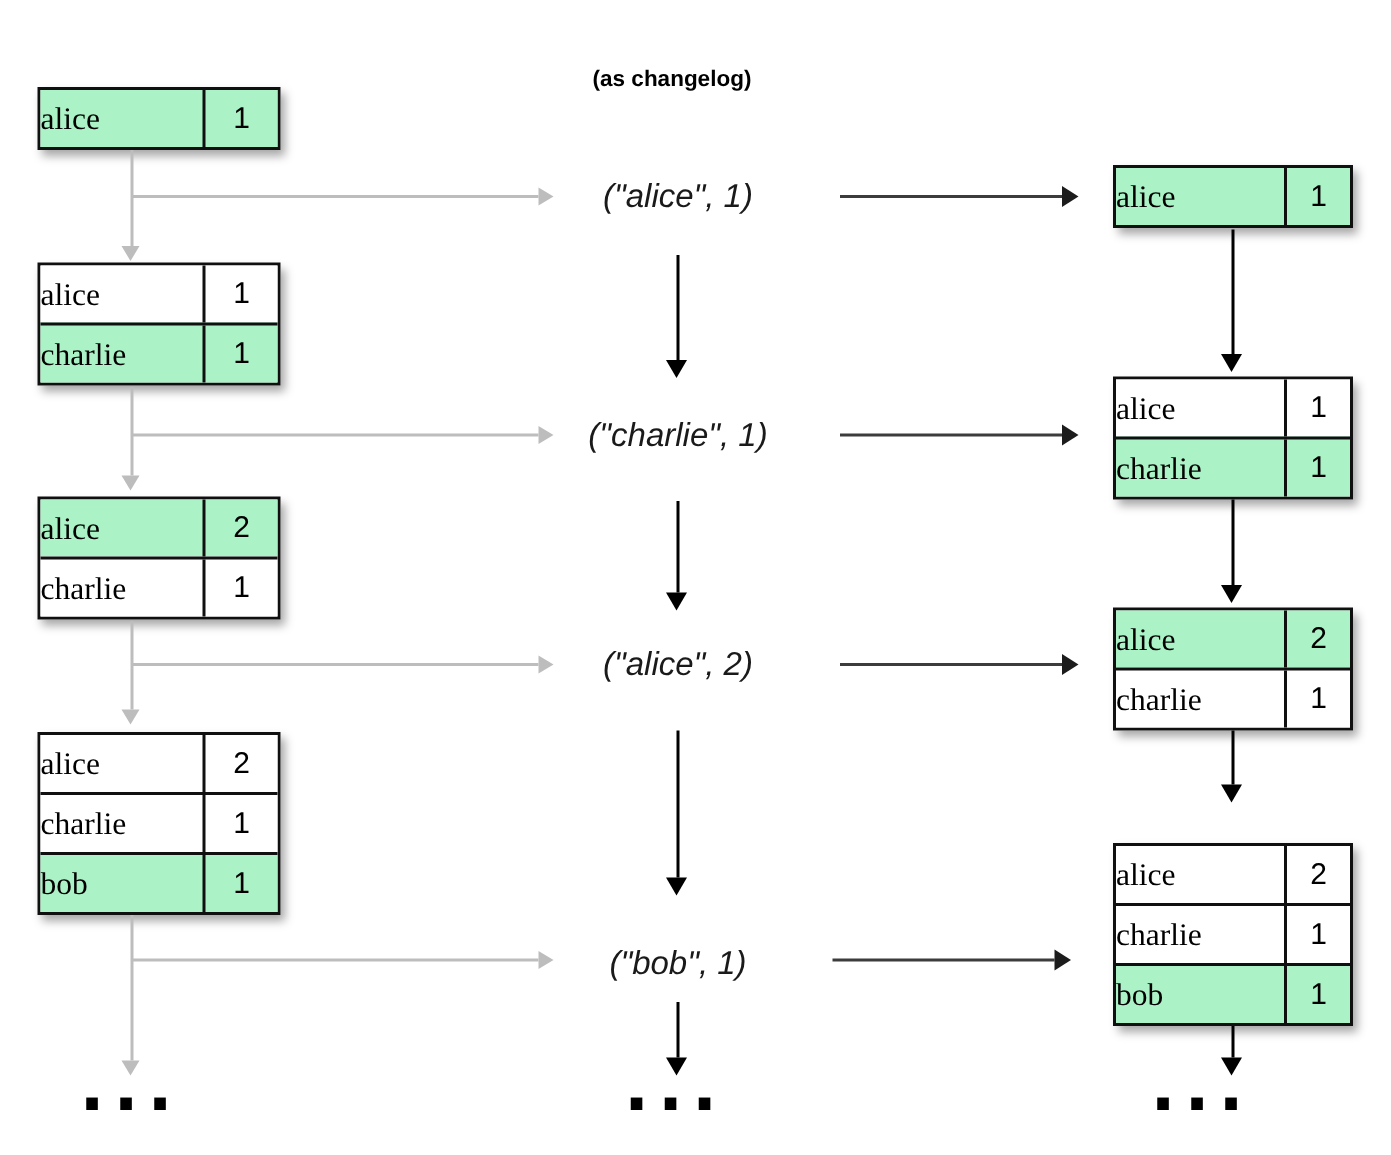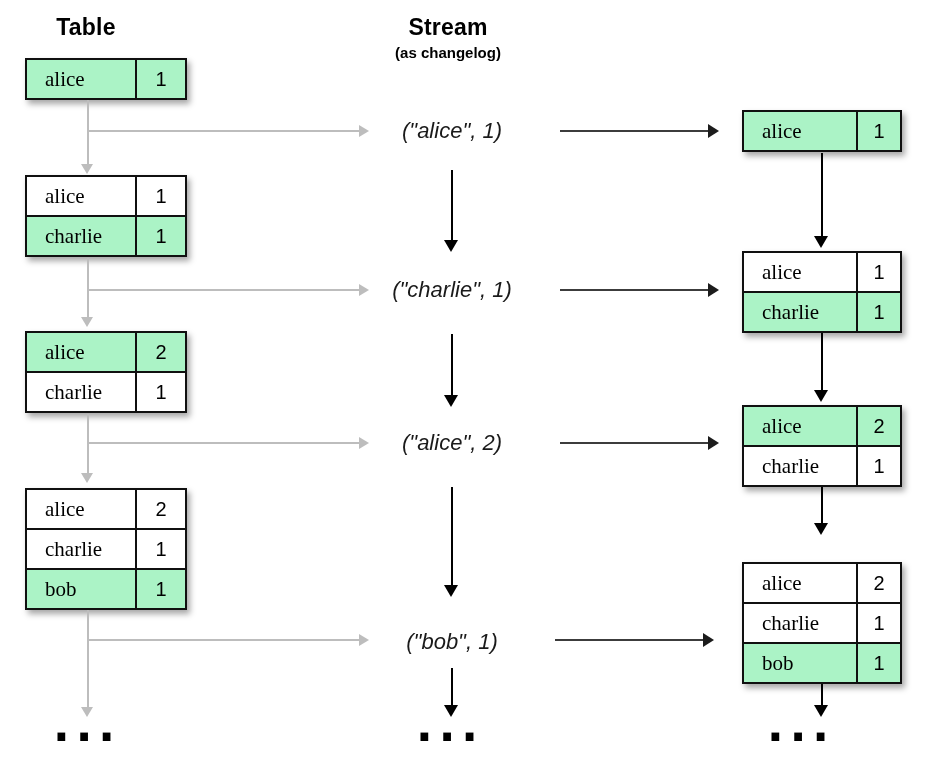--- a/index.html
+++ b/index.html
@@ -19,21 +19,21 @@
 
   
   .kvtable{position:absolute;left:25px;width:162px;background:#fff;
            border:2px solid #101010;box-sizing:border-box;
            box-shadow:3px 4px 6px rgba(0,0,0,0.35);}
   .kvtable.right{left:742px;width:160px;}
   .trow{display:flex;height:38px;border-top:2px solid #101010;background:#fff;}
   .trow:first-child{border-top:none;}
   .trow.hl{background:var(--hl);}
   .tkey{flex:1;font-family:"Liberation Serif","DejaVu Serif",serif;font-size:21px;
-        line-height:38px;padding-left:18px;color:#000;white-space:nowrap;overflow:hidden;}
+        line-height:38px;color:#000;white-space:nowrap;overflow:hidden;}
   .tval{width:48px;border-left:2px solid #101010;text-align:center;
         font-family:"Liberation Sans",sans-serif;font-size:20px;line-height:38px;color:#000;}
   .kvtable.right .tval{width:42px;}
 
   
   .event{position:absolute;left:357px;width:190px;height:30px;text-align:center;
          font-style:italic;font-size:22px;line-height:30px;color:#1a1a1a;white-space:nowrap;}
 
   
   .vl{position:absolute;width:2px;}
@@ -54,22 +54,20 @@
   
   .dots{position:absolute;top:702px;width:88px;text-align:center;color:#000;
         font-family:"DejaVu Sans",sans-serif;font-weight:bold;font-size:44px;
         letter-spacing:6px;line-height:48px;}
 </style>
 </head>
 <body>
 
 <div class="canvas">
 
-  <div class="col-title" style="left:24px;width:124px">Table</div>
-  <div class="col-title" style="left:365px;width:166px">Stream</div>
   <div class="col-subtitle" style="left:365px;width:166px">(as changelog)</div>
 
   <div class="kvtable" style="top:58px">
       <div class="trow hl">
         <div class="tkey">alice</div>
         <div class="tval">1</div>
       </div>
     </div>
   <div class="kvtable" style="top:175px">
       <div class="trow">

